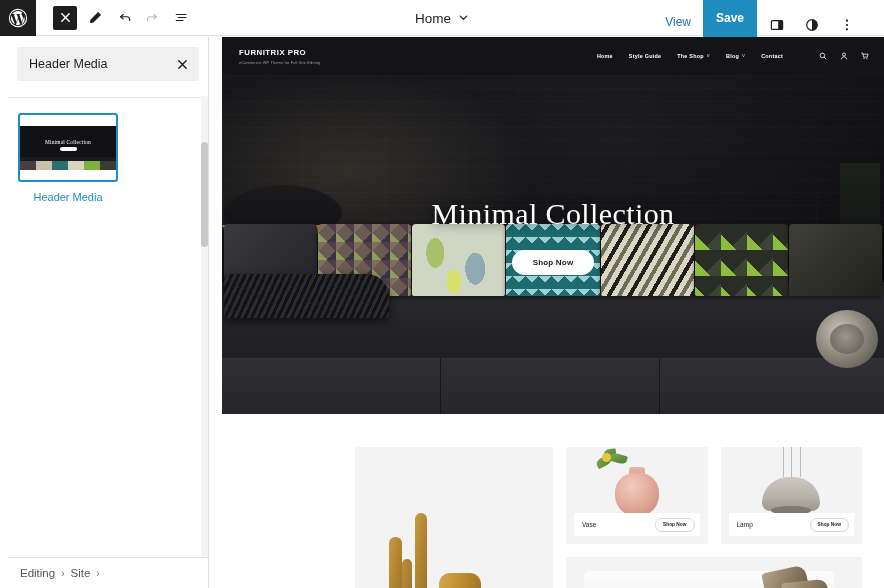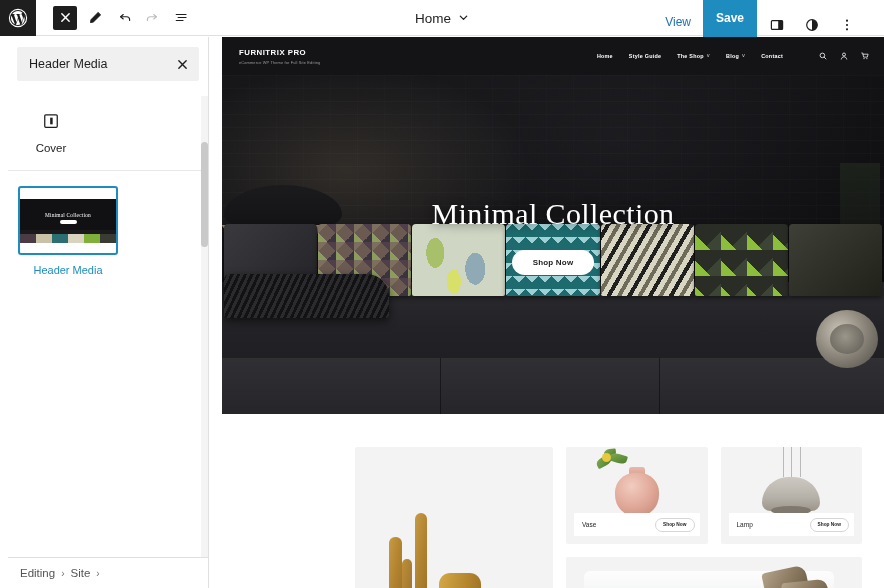--- a/index.html
+++ b/index.html
@@ -569,31 +569,20 @@
         </svg>
       </button>
     </div>
   </div>
 
   <div class="panel-scroll">
     <div class="scroll-track">
       <div class="scroll-thumb"></div>
     </div>
 
-    <div class="blocks-section">
-      <div class="block-item">
-        <span class="block-icon">
-          <svg width="20" height="20" viewBox="0 0 24 24" fill="none">
-            <rect x="4.5" y="4.5" width="15" height="15" rx="1.3" stroke="#1e1e1e" stroke-width="1.5"></rect>
-            <path d="M11 8 h3 v8 h-3 z" fill="#1e1e1e"></path>
-          </svg>
-        </span>
-        <span class="block-label">Cover</span>
-      </div>
-    </div>
 
     <div class="divider"></div>
 
     <div class="patterns-section">
       <div class="pattern-item">
         <div class="pattern-thumb">
           <div class="pattern-strip">
             <div class="pattern-heading">Minimal Collection</div>
             <div class="pattern-pill"></div>
             <div class="pattern-sofa">

